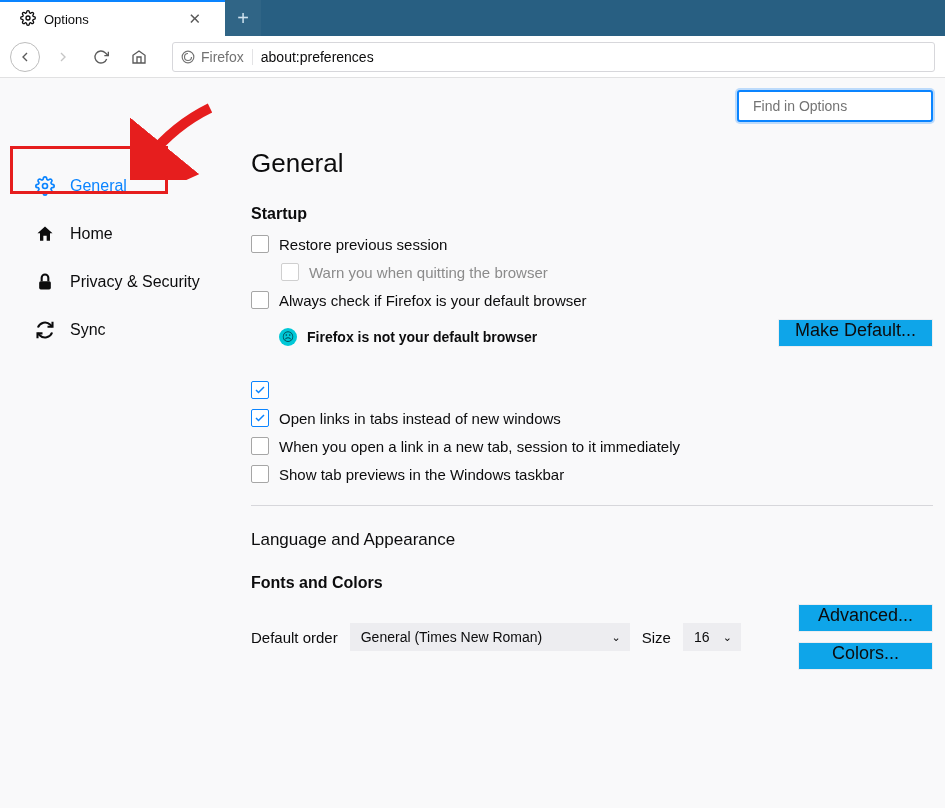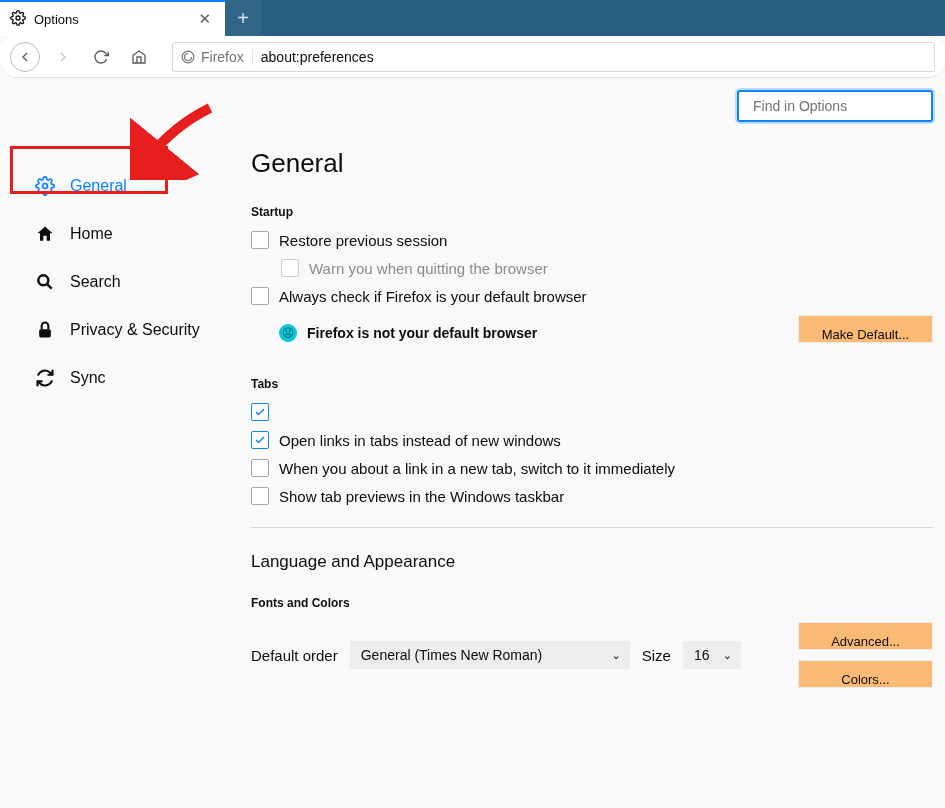--- a/index.html
+++ b/index.html
@@ -1,26 +1,26 @@
 <!DOCTYPE html>
 <html><head>
 <meta charset="utf-8">
 <style>
   * { box-sizing: border-box; margin: 0; padding: 0; }
   body { font-family: "Segoe UI", Arial, sans-serif; font-size: 14px; background: #f9f9fa; width: 945px; height: 808px; overflow: hidden; color: #0c0c0d; }
 
   
   .tabstrip { display: flex; height: 36px; background: #285f82; }
-  .tab { display: flex; align-items: center; gap: 8px; padding: 0 10px; width: 225px; background: #fff; border-top: 2px solid #0a84ff; position: relative; }
+  .tab { display: flex; align-items: center; gap: 8px; padding: 0 20px; width: 225px; background: #fff; border-top: 2px solid #0a84ff; position: relative; }
   .tab .tab-title { flex: 1; font-size: 13px; color: #0c0c0d; }
   .tab .close { font-size: 15px; color: #5a5a5a; cursor: pointer; padding: 0 4px; }
   .tabstrip .newtab { width: 36px; display: flex; align-items: center; justify-content: center; color: #cfe3ef; background: rgba(255,255,255,0.04); font-size: 20px; cursor: pointer; }
 
   
-  .toolbar { display: flex; align-items: center; height: 42px; background: #fff; border-bottom: 1px solid #e1e1e2; padding: 0 10px; gap: 8px; border-radius: 17px; }
+  .toolbar { display: flex; align-items: center; height: 42px; background: #fff; border-bottom: 1px solid #e1e1e2; padding: 0 10px; gap: 8px; }
   .navbtn { width: 30px; height: 30px; display: flex; align-items: center; justify-content: center; color: #6c6c6c; border-radius: 4px; cursor: pointer; }
   .navbtn.circ { border: 1px solid #bdbdbd; border-radius: 50%; background:#fff; }
   .navbtn.disabled { color: #c5c5c5; cursor: default; }
   .urlbar { flex: 1; height: 30px; background: #fff; border: 1px solid #d7d7db; border-radius: 3px; display: flex; align-items: center; padding: 0 8px; gap: 8px; font-size: 14px; color: #0c0c0d; margin-left: 10px; }
   .urlbar .identity { color: #737373; display: flex; align-items: center; gap: 6px; border-right: 1px solid #e3e3e5; padding-right: 8px; }
   .urlbar .addr { color: #0c0c0d; }
 
   
   .page { display: flex; height: 730px; }
   .sidebar { width: 245px; padding: 88px 18px 0 26px; background: #f9f9fa; position: relative; }
@@ -31,31 +31,31 @@
   .highlight-box { position: absolute; top: 68px; left: 10px; width: 158px; height: 48px; border: 3px solid #e61e1e; pointer-events: none; }
   .arrow-annot { position: absolute; top: 22px; left: 130px; pointer-events: none; }
 
   .content { flex: 1; padding: 12px 12px 0 6px; overflow: auto; }
   .searchwrap { display: flex; justify-content: flex-end; margin-bottom: 26px; }
   .searchbox { width: 196px; height: 32px; border: 2px solid #0a84ff; border-radius: 3px; display: flex; align-items: center; gap: 6px; padding: 0 8px; box-shadow: 0 0 0 2px rgba(10,132,255,0.25); background:#fff; }
   .searchbox input { border: none; outline: none; flex: 1; font-size: 14px; color: #0c0c0d; background: transparent; }
   .searchbox input::placeholder { color: #737373; }
 
   h1.page-title { font-weight: 300; font-size: 26px; margin-bottom: 26px; color:#0c0c0d; }
-  h2.section-title { font-weight: 700; font-size: 12px; margin-bottom: 12px; color:#0c0c0d; }
+  h2.section-title { font-weight: 700; font-size: 16px; margin-bottom: 12px; color:#0c0c0d; }
   .row-check { display: flex; align-items: center; gap: 10px; margin-bottom: 10px; font-size: 15px; color:#0c0c0d; }
   .row-check.indent { margin-left: 30px; color: #8b8b8b; }
   .chk { width: 18px; height: 18px; border: 1px solid #a6a6a6; border-radius: 2px; background:#fff; display:inline-flex; align-items:center; justify-content:center; cursor:pointer; flex-shrink:0; }
   .chk.checked { border-color:#0a84ff; }
   .chk.checked svg { display:block; }
   .chk svg { display:none; }
 
   .default-line { display:flex; align-items:center; gap:10px; margin: 8px 0 34px 28px; }
   .sad { width:18px; height:18px; border-radius:50%; background:#00c8d7; display:flex; align-items:center; justify-content:center; font-size:12px; color:#004a55; }
-  .btn { background:#fdba74; border:1px solid #ededf0; height:28px; padding:0 16px; font-size:13px; color:#0c0c0d; cursor:pointer; min-width:135px; text-align:center; display:inline-flex; align-items:flex-end; justify-content:center; }
+  .btn { background:#0ea5e9; border:1px solid #ededf0; height:28px; padding:0 16px; font-size:18px; color:#0c0c0d; cursor:pointer; min-width:135px; text-align:center; display:inline-flex; align-items:flex-start; justify-content:center; }
 
   .default-row { display:flex; align-items:center; justify-content:space-between; gap:12px; }
   .default-row .btn { margin-left:auto; }
 
   hr.sep { border:none; border-top:1px solid #d7d7db; margin: 22px 0 24px 0; }
 
   .font-row { display:flex; align-items:center; gap:12px; margin-bottom:10px; }
   .font-row .lbl { font-size:15px; }
   .select { background:#ededf0; border:1px solid #ededf0; height:28px; padding: 0 26px 0 10px; font-size:14px; display:flex; align-items:center; position:relative; cursor:pointer; }
   .select.big { width: 280px; }
@@ -139,29 +139,20 @@
     <div class="side-item">
       <span class="icn">
         <svg width="20" height="20" viewBox="0 0 24 24" fill="#0c0c0d">
             <path d="M12 3l9 8h-3v9h-4v-6H10v6H6v-9H3z"></path>
           </svg>
       </span>
       <span>Home</span>
     </div>
     <div class="side-item">
       <span class="icn">
-        <svg width="20" height="20" viewBox="0 0 24 24" fill="none" stroke="#0c0c0d" stroke-width="3">
-            <circle cx="10" cy="10" r="6"></circle>
-            <path d="M20 20l-5.5-5.5"></path>
-          </svg>
-      </span>
-      <span>Search</span>
-    </div>
-    <div class="side-item">
-      <span class="icn">
         <svg width="20" height="20" viewBox="0 0 24 24" fill="#0c0c0d">
             <rect x="5" y="11" width="14" height="10" rx="2"></rect>
             <path d="M8 11V7a4 4 0 1 1 8 0v4" fill="none" stroke="#0c0c0d" stroke-width="2.5"></path>
           </svg>
       </span>
       <span>Privacy &amp; Security</span>
     </div>
     <div class="side-item">
       <span class="icn">
         <svg width="20" height="20" viewBox="0 0 24 24" fill="none" stroke="#0c0c0d" stroke-width="2.5">
@@ -208,40 +199,39 @@
         <span class="sad">☹</span>
         <strong>Firefox is not your default browser</strong>
       </div>
       <button class="btn">
           <span>Make Default...</span>
         </button>
     </div>
 
     <div style="height:34px"></div>
 
-    <h2 class="section-title">Tabs</h2>
 
     <div class="row-check">
       <span class="chk checked">
           <svg width="12" height="12" viewBox="0 0 24 24" stroke="#0a84ff" stroke-width="3" fill="none">
             <path d="M4 12l5 5L20 6"></path>
           </svg>
         </span>
     </div>
     <div class="row-check">
       <span class="chk checked">
           <svg width="12" height="12" viewBox="0 0 24 24" stroke="#0a84ff" stroke-width="3" fill="none">
             <path d="M4 12l5 5L20 6"></path>
           </svg>
         </span>
       <span>Open links in tabs instead of new windows</span>
     </div>
     <div class="row-check">
       <span class="chk"></span>
-      <span>When you about a link in a new tab, switch to it immediately</span>
+      <span>When you open a link in a new tab, session to it immediately</span>
     </div>
     <div class="row-check">
       <span class="chk"></span>
       <span>Show tab previews in the Windows taskbar</span>
     </div>
 
     <hr class="sep">
 
     <h1 class="page-title" style="font-size:17px; margin-bottom:24px">Language and Appearance</h1>
 

